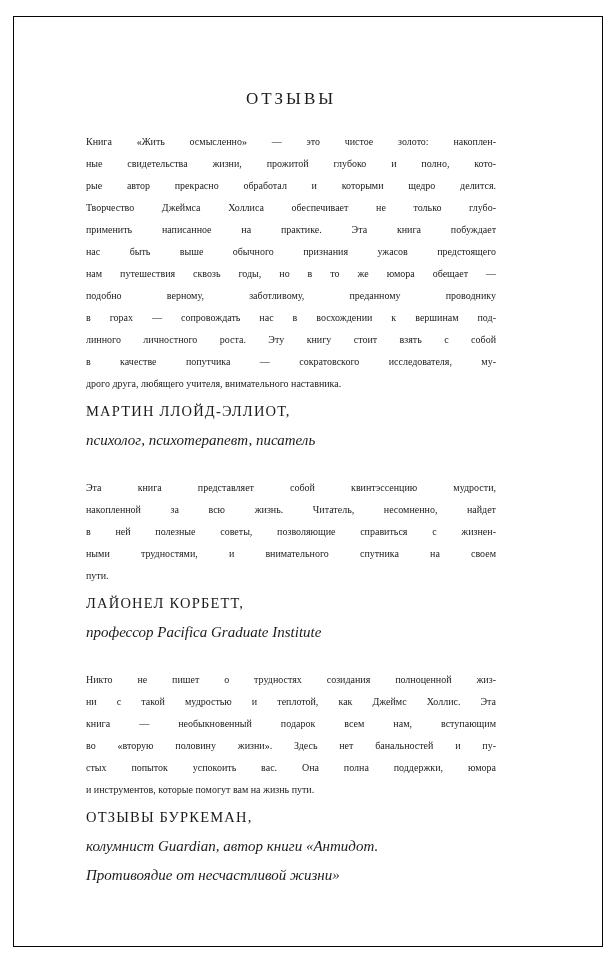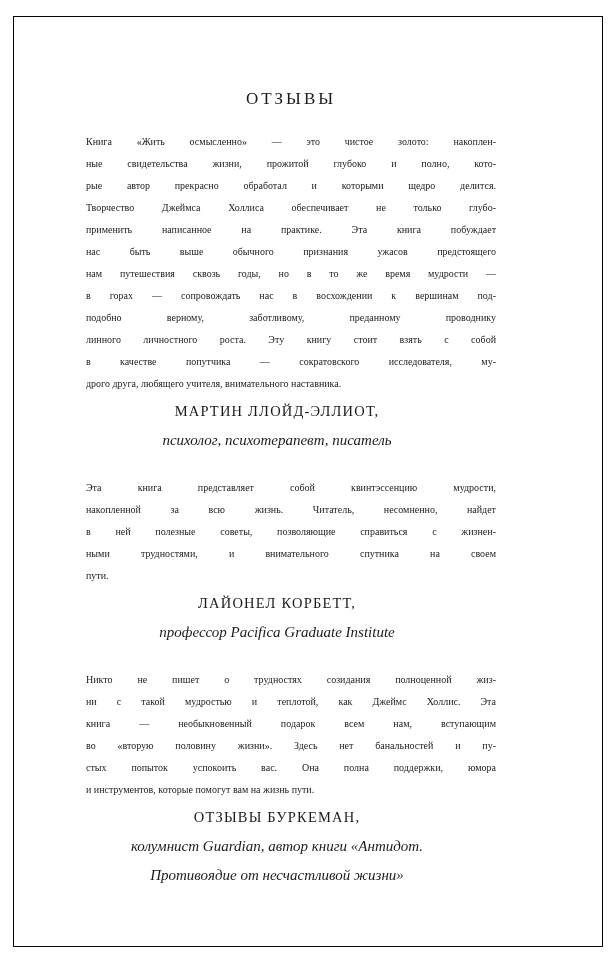--- a/index.html
+++ b/index.html
@@ -39,21 +39,21 @@
     text-align: justify;
     text-align-last: justify;
   }
   .body-line.last {
     text-align: right;
     text-align-last: left;
   }
   .attribution {
     width: 410px;
     padding-right: 28px;
-    text-align: center;
+    text-align: left;
     margin: 6px 0 26px 0;
   }
   .author-name {
     font-size: 14.5px;
     line-height: 21px;
     letter-spacing: 1.2px;
   }
   .credential {
     font-size: 15px;
     line-height: 21px;
@@ -68,23 +68,23 @@
   <h1 class="title">ОТЗЫВЫ</h1>
   <div id="reviews">
       <section class="review">
         <div class="review-para">
           <div class="body-line">Книга «Жить осмысленно» — это чистое золото: накоплен-</div>
           <div class="body-line">ные свидетельства жизни, прожитой глубоко и полно, кото-</div>
           <div class="body-line">рые автор прекрасно обработал и которыми щедро делится.</div>
           <div class="body-line">Творчество Джеймса Холлиса обеспечивает не только глубо-</div>
           <div class="body-line">применить написанное на практике. Эта книга побуждает</div>
           <div class="body-line">нас быть выше обычного признания ужасов предстоящего</div>
-          <div class="body-line">нам путешествия сквозь годы, но в то же время мудрости —</div>
+          <div class="body-line">нам путешествия сквозь годы, но в то же юмора обещает —</div>
+          <div class="body-line">подобно верному, заботливому, преданному проводнику</div>
           <div class="body-line">в горах — сопровождать нас в восхождении к вершинам под-</div>
-          <div class="body-line">подобно верному, заботливому, преданному проводнику</div>
           <div class="body-line">линного личностного роста. Эту книгу стоит взять с собой</div>
           <div class="body-line">в качестве попутчика — сократовского исследователя, му-</div>
           <div class="body-line last">дрого друга, любящего учителя, внимательного наставника.</div>
         </div>
         <div class="attribution">
           <div class="author-name">МАРТИН ЛЛОЙД-ЭЛЛИОТ,</div>
           <div class="credential">психолог, психотерапевт, писатель</div>
         </div>
       </section>
       <section class="review">

